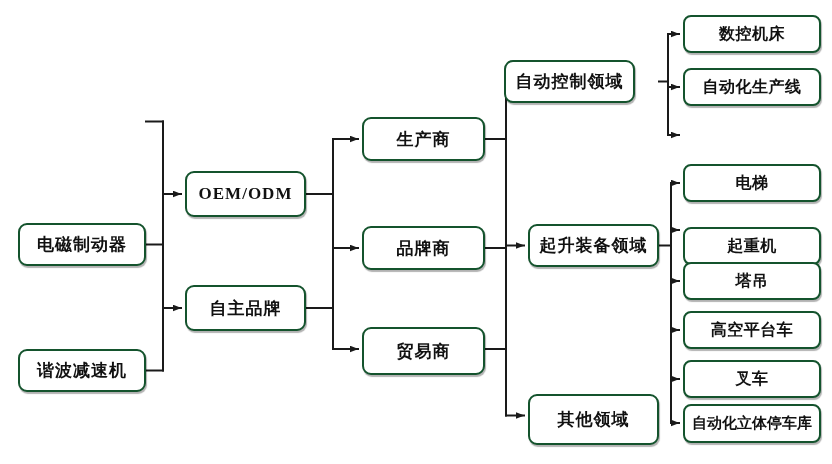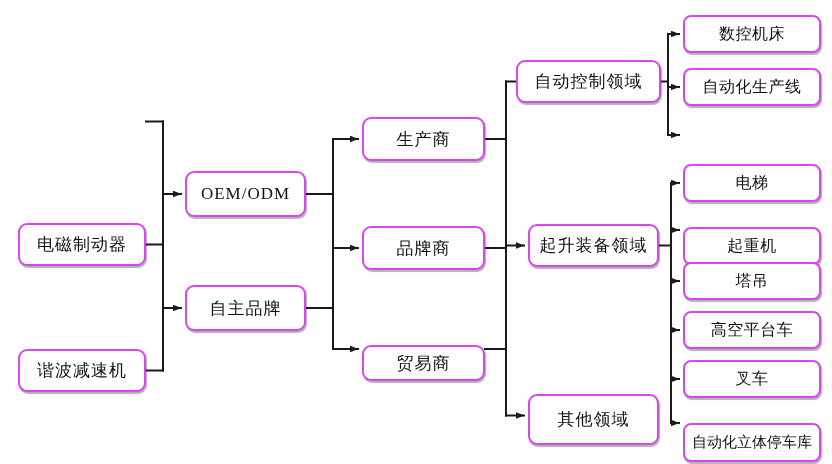--- a/index.html
+++ b/index.html
@@ -18,43 +18,42 @@
   .wires {
     position: absolute;
     left: 0;
     top: 0;
     width: 832px;
     height: 464px;
   }
   .node {
     position: absolute;
     box-sizing: border-box;
-    border: 2px solid #d946ef;
+    border: 2px solid #14532d;
     border-radius: 9px;
     background: #ffffff;
     box-shadow: 1px 2px 1px rgba(0,0,0,0.30);
     display: flex;
     align-items: center;
     justify-content: center;
     text-align: center;
-    font-weight: normal;
+    font-weight: bold;
     color: #111111;
     font-size: 17px;
     letter-spacing: 1px;
     white-space: nowrap;
   }
   .node.small {
     font-size: 16px;
     border-radius: 8px;
     letter-spacing: 0.5px;
   }
   .node.tight {
     font-size: 15px;
     letter-spacing: 0;
-    margin-top: 19px;
   }
 </style>
 </head>
 <body>
 
 <div class="canvas">
 
   <svg class="wires" viewBox="0 0 832 464" xmlns="http://www.w3.org/2000/svg">
     <defs>
       <marker id="arrow" markerWidth="9" markerHeight="7" refX="8.5" refY="3.5" orient="auto" markerUnits="userSpaceOnUse">
@@ -103,23 +102,23 @@
   </svg>
 
   <div class="node" style="left:18px;top:349px;width:128px;height:43px">谐波减速机</div>
   <div class="node" style="left:18px;top:223px;width:128px;height:43px">电磁制动器</div>
 
   <div class="node" style="left:185px;top:171px;width:121px;height:46px">OEM/ODM</div>
   <div class="node" style="left:185px;top:285px;width:121px;height:46px">自主品牌</div>
 
   <div class="node" style="left:362px;top:117px;width:123px;height:44px">生产商</div>
   <div class="node" style="left:362px;top:226px;width:123px;height:44px">品牌商</div>
-  <div class="node" style="left:362px;top:345px;width:123px;height:36px">贸易商</div>
+  <div class="node" style="left:362px;top:327px;width:123px;height:48px">贸易商</div>
 
-  <div class="node" style="left:516px;top:60px;width:145px;height:43px">自动控制领域</div>
+  <div class="node" style="left:504px;top:60px;width:131px;height:43px">自动控制领域</div>
   <div class="node" style="left:528px;top:224px;width:131px;height:43px">起升装备领域</div>
   <div class="node" style="left:528px;top:394px;width:131px;height:51px">其他领域</div>
 
   <div class="node small" style="left:683px;top:15px;width:138px;height:38px">数控机床</div>
   <div class="node small" style="left:683px;top:68px;width:138px;height:38px">自动化生产线</div>
   <div class="node small" style="left:683px;top:164px;width:138px;height:38px">电梯</div>
   <div class="node small" style="left:683px;top:227px;width:138px;height:38px">起重机</div>
   <div class="node small" style="left:683px;top:262px;width:138px;height:38px">塔吊</div>
   <div class="node small" style="left:683px;top:311px;width:138px;height:38px">高空平台车</div>
   <div class="node small" style="left:683px;top:360px;width:138px;height:38px">叉车</div>

